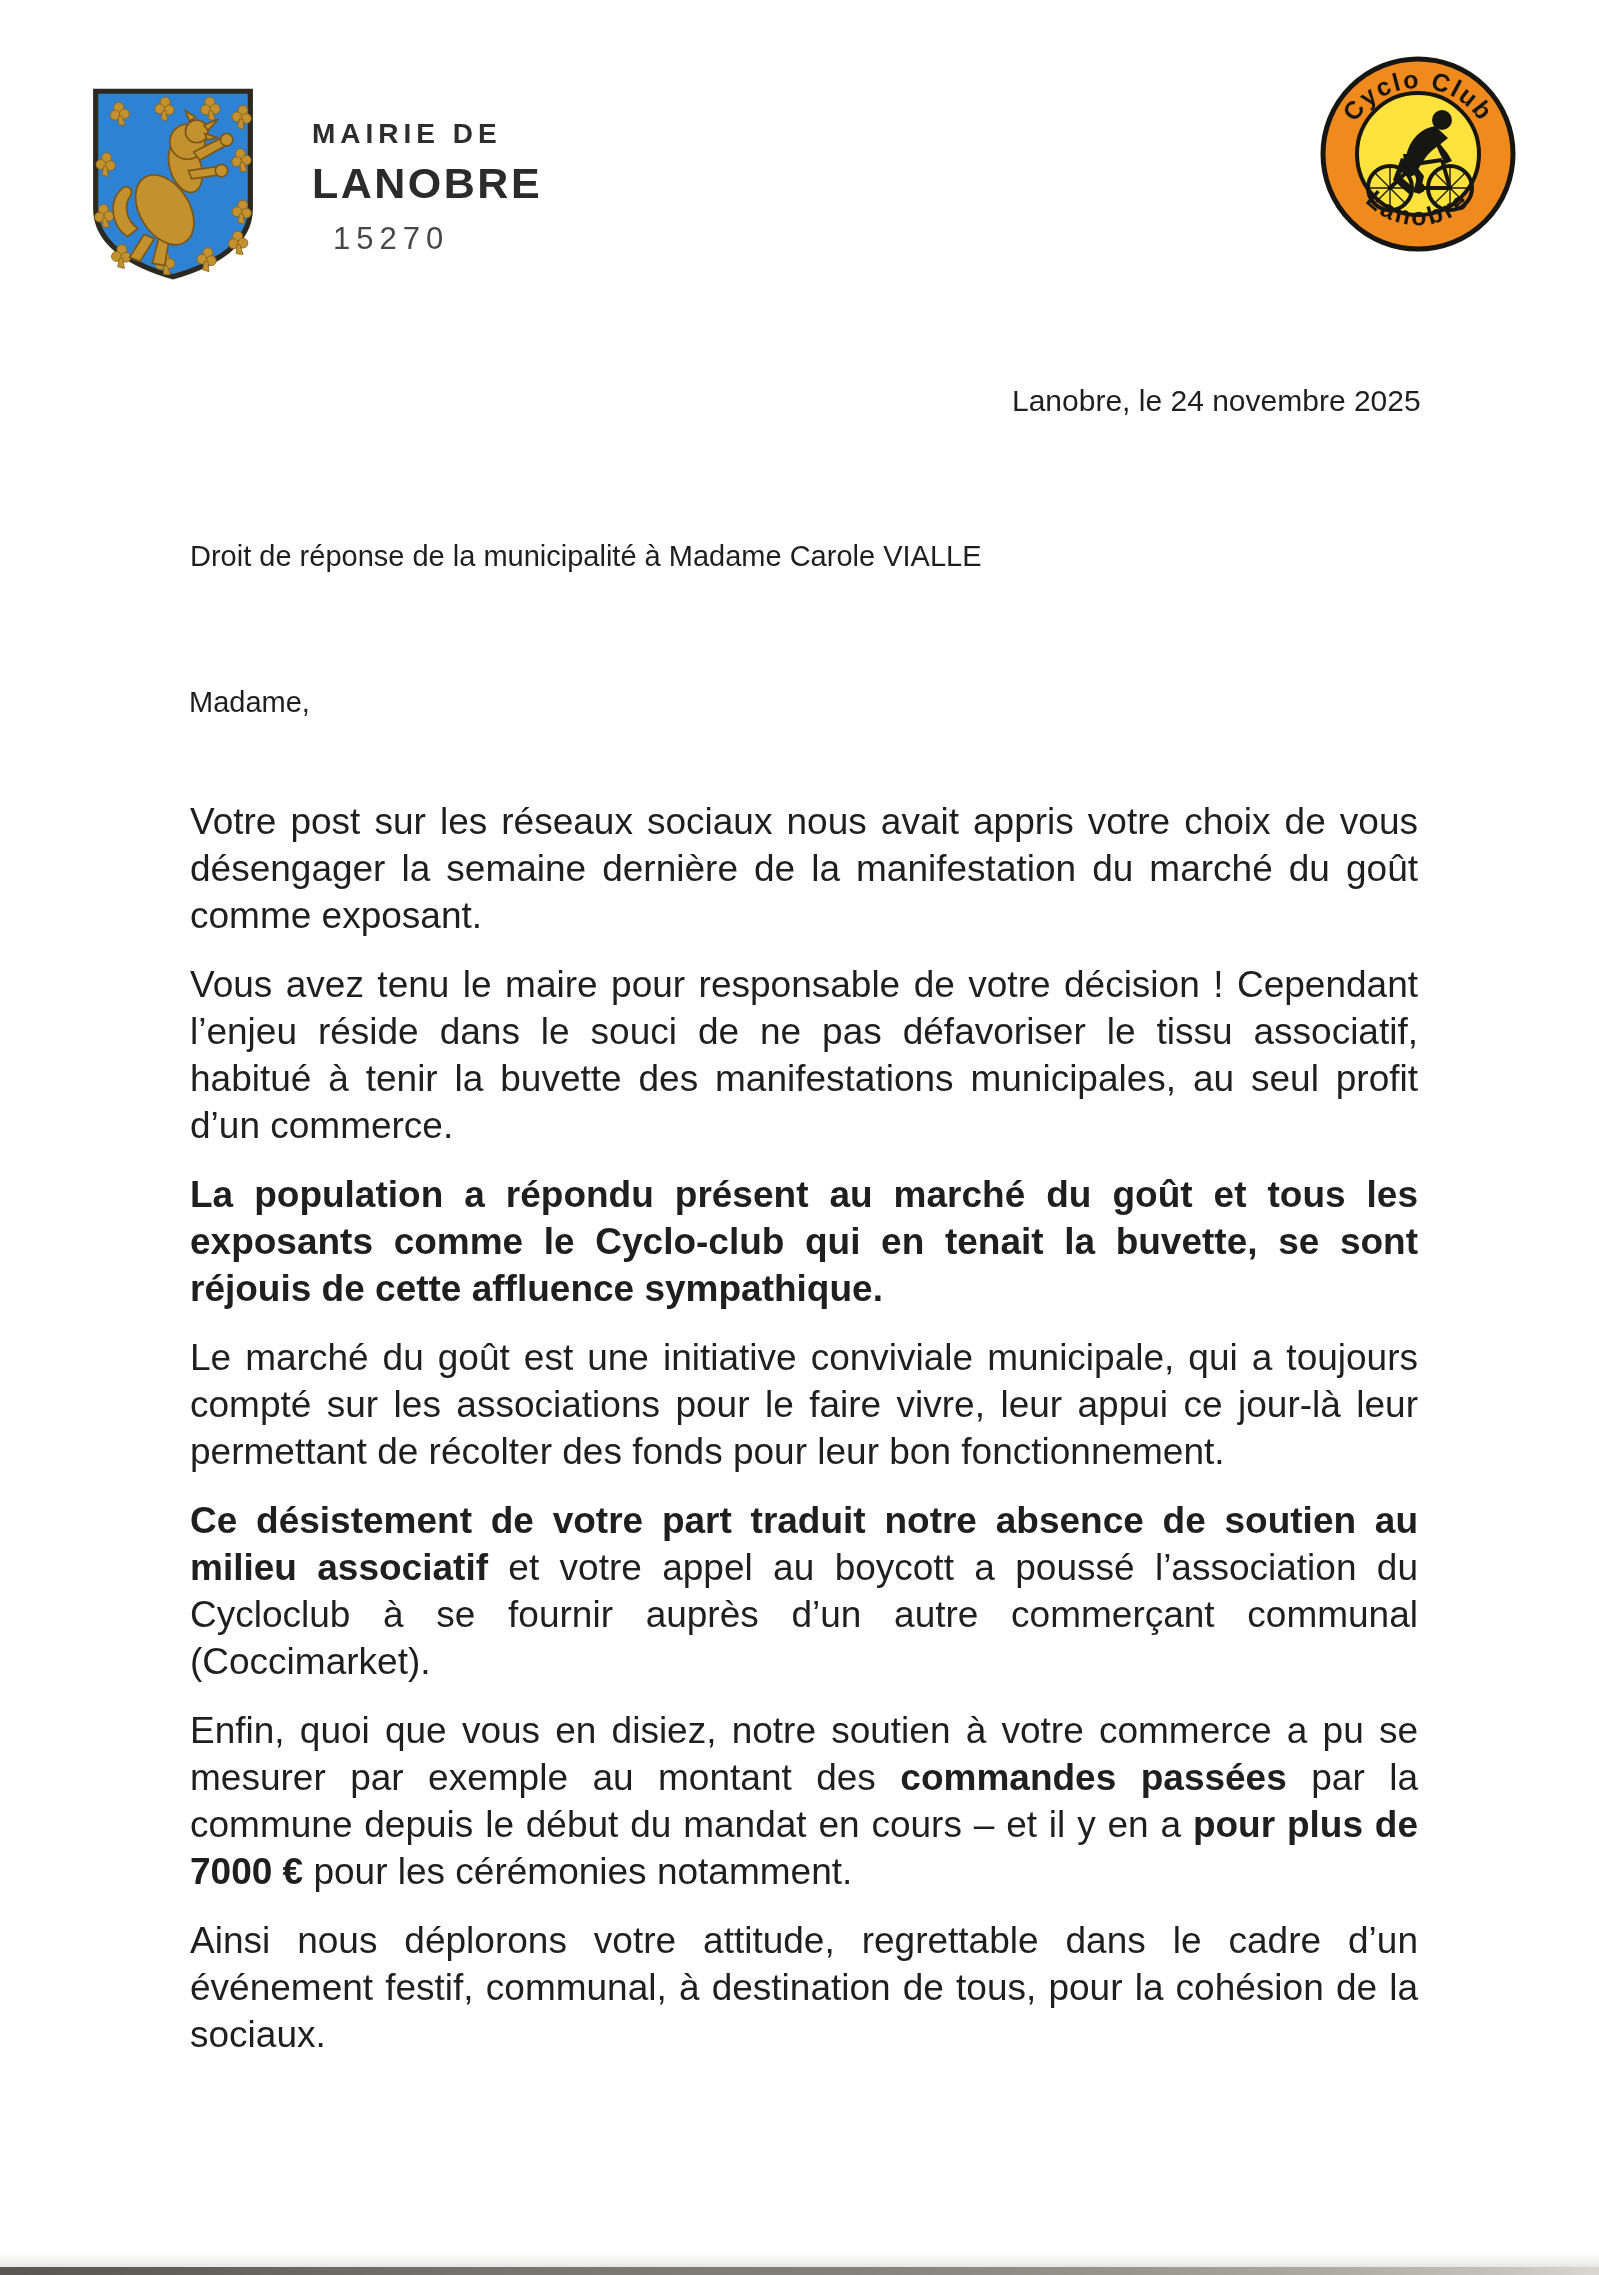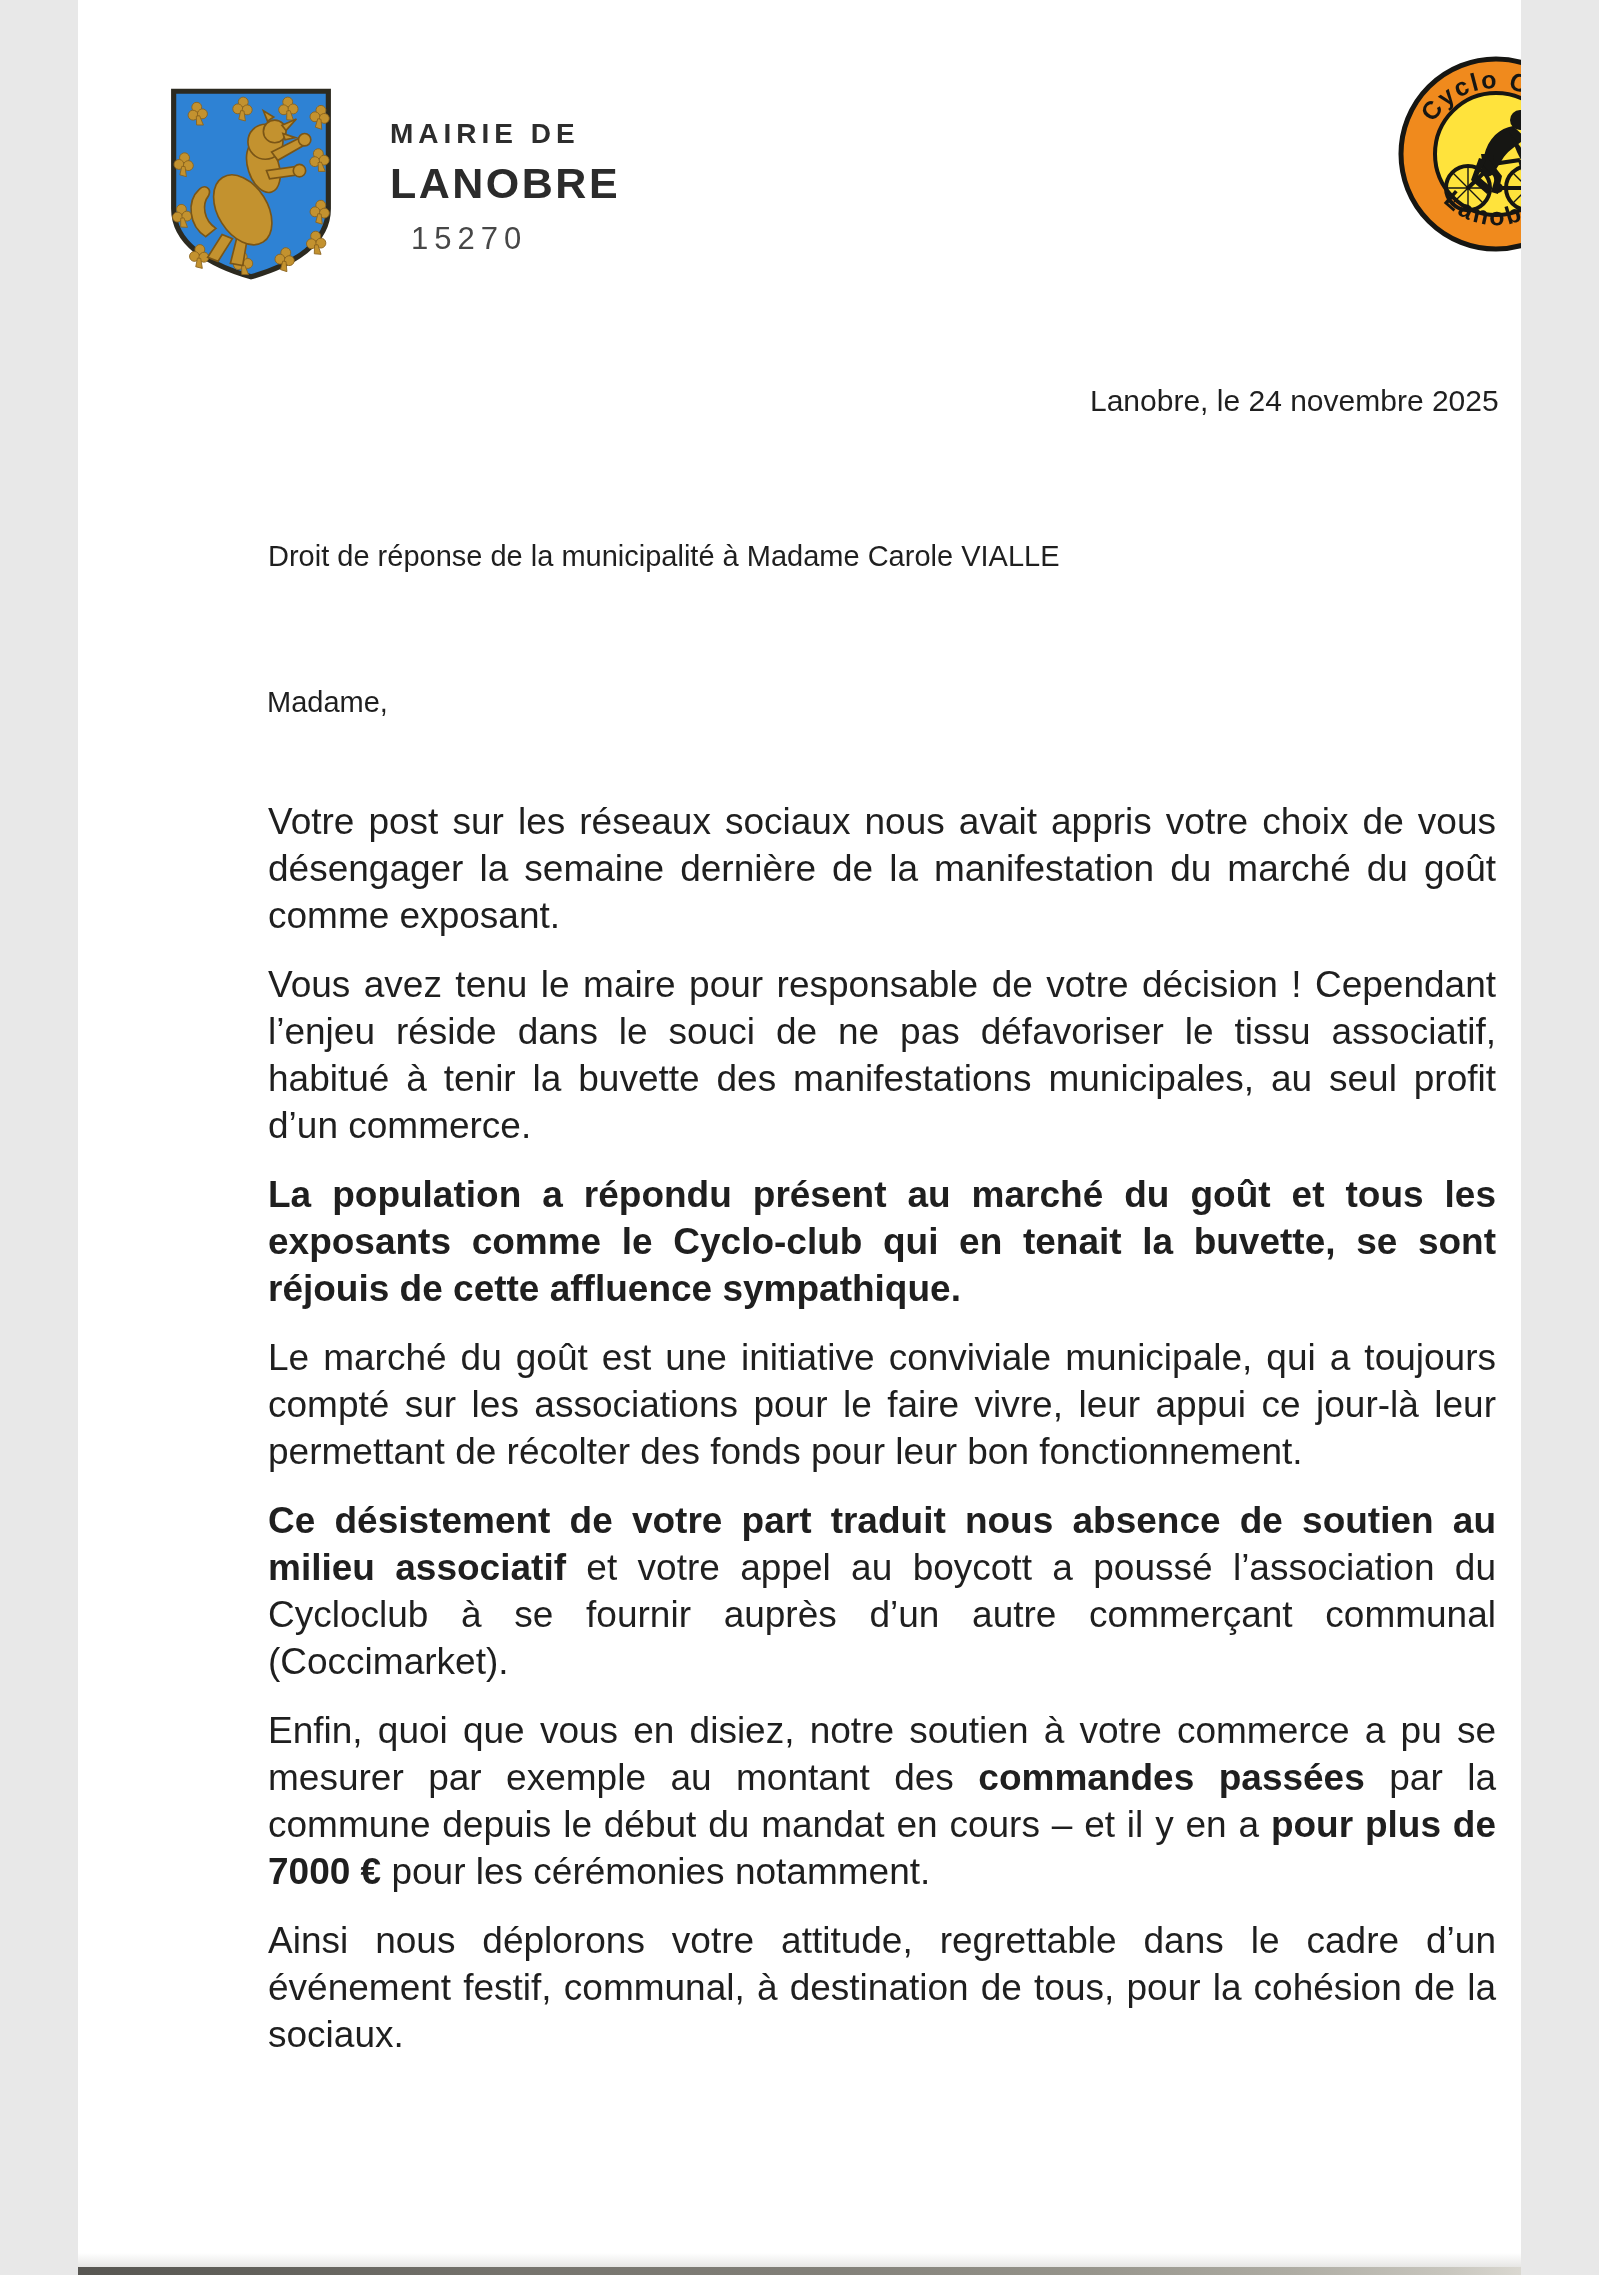--- a/index.html
+++ b/index.html
@@ -1,18 +1,18 @@
 <!DOCTYPE html>
 <html><head>
 <meta charset="utf-8">
 <style>
   html,body{margin:0;padding:0;background:#e8e8e8;}
   .page{
     position:relative;
-    width:1443px;height:2275px;
+    width:1599px;height:2275px;
     margin:0 auto;
     background:#ffffff;
     overflow:hidden;
     font-family:"Liberation Sans", sans-serif;
     color:#1f1f1f;
   }
   
   .coat{position:absolute;left:90px;top:84px;width:166px;height:198px;}
   .mairie{position:absolute;left:312px;top:118px;}
   .mairie .l1{font-size:28px;font-weight:600;letter-spacing:5px;color:#2d2d2d;}
@@ -150,21 +150,21 @@
 
   <div class="subject">Droit de réponse de la municipalité à Madame Carole VIALLE</div>
 
   <div class="salutation">Madame,</div>
 
   <div class="body">
       <p><span>Votre post sur les réseaux sociaux nous avait appris votre choix de vous désengager la semaine dernière de la manifestation du marché du goût comme exposant.</span></p>
       <p><span>Vous avez tenu le maire pour responsable de votre décision ! Cependant l’enjeu réside dans le souci de ne pas défavoriser le tissu associatif, habitué à tenir la buvette des manifestations municipales, au seul profit d’un commerce.</span></p>
       <p><span class="bold">La population a répondu présent au marché du goût et tous les exposants comme le Cyclo-club qui en tenait la buvette, se sont réjouis de cette affluence sympathique.</span></p>
       <p><span>Le marché du goût est une initiative conviviale municipale, qui a toujours compté sur les associations pour le faire vivre, leur appui ce jour-là leur permettant de récolter des fonds pour leur bon fonctionnement.</span></p>
-      <p><span class="bold">Ce désistement de votre part traduit nous absence de soutien au milieu associatif</span><span> et votre appel au boycott a poussé l’association du Cycloclub à se fournir auprès d’un autre commerçant communal (Coccimarket).</span></p>
+      <p><span class="bold">Ce désistement de votre part traduit notre absence de soutien au milieu associatif</span><span> et votre appel au boycott a poussé l’association du Cycloclub à se fournir auprès d’un autre commerçant communal (Coccimarket).</span></p>
       <p><span>Enfin, quoi que vous en disiez, notre soutien à votre commerce a pu se mesurer par exemple au montant des </span><span class="bold">commandes passées</span><span> par la commune depuis le début du mandat en cours – et il y en a </span><span class="bold">pour plus de 7000 €</span><span> pour les cérémonies notamment.</span></p>
       <p><span>Ainsi nous déplorons votre attitude, regrettable dans le cadre d’un événement festif, communal, à destination de tous, pour la cohésion de la sociaux.</span></p>
     </div>
 
   <div class="scanhaze"></div>
   <div class="scanline"></div>
 
 </div>
 
 </body></html>

